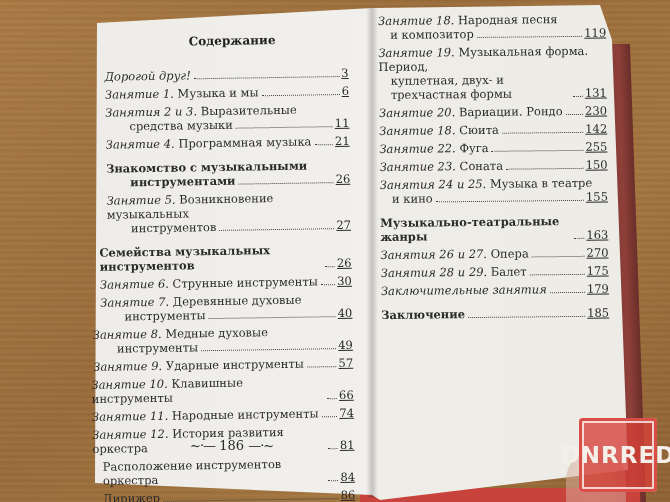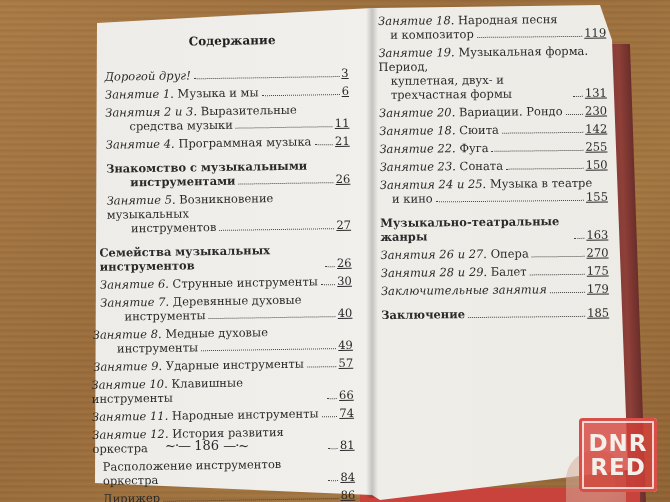--- a/index.html
+++ b/index.html
@@ -56,27 +56,27 @@
   .entry.twoline{display:block;}
   .entry.twoline .line2{display:flex;align-items:flex-end;padding-left:24px;}
   .it{font-style:italic;}
   .b{font-weight:bold;}
   .gap{margin-top:10px;}
   .indent1{padding-left:18px;}
   .indent2{padding-left:10px;}
   .indent3{padding-left:2px;}
   .indent0{padding-left:0;}
   .footer-num{
-    position:absolute;left:165px;top:438px;font-size:13px;color:#2a2a2a;
+    position:absolute;left:190px;top:438px;font-size:13px;color:#2a2a2a;
   }
   .footer-num .orn{letter-spacing:-1px;}
   .watermark{
     position:absolute;left:579px;top:418px;width:78px;height:74px;
     background:rgba(214,64,56,0.78);border-radius:4px;
-    display:flex;flex-direction:column;align-items:center;justify-content:center;
+    display:flex;flex-direction:row;align-items:center;justify-content:center;
     box-shadow:inset 0 0 0 3px rgba(214,64,56,0.9), inset 0 0 0 5px rgba(255,255,255,0.75);
   }
   .watermark span{
     font-family:"DejaVu Sans","Liberation Sans",sans-serif;font-weight:bold;color:#f4efe9;
     font-size:23px;line-height:24px;letter-spacing:1px;
   }
   .finger{
     position:absolute;left:566px;top:450px;width:60px;height:70px;border-radius:30px 30px 0 0;
     background:radial-gradient(circle at 40% 30%,#e0b9a7,#c8988a);opacity:0.55;
   }

